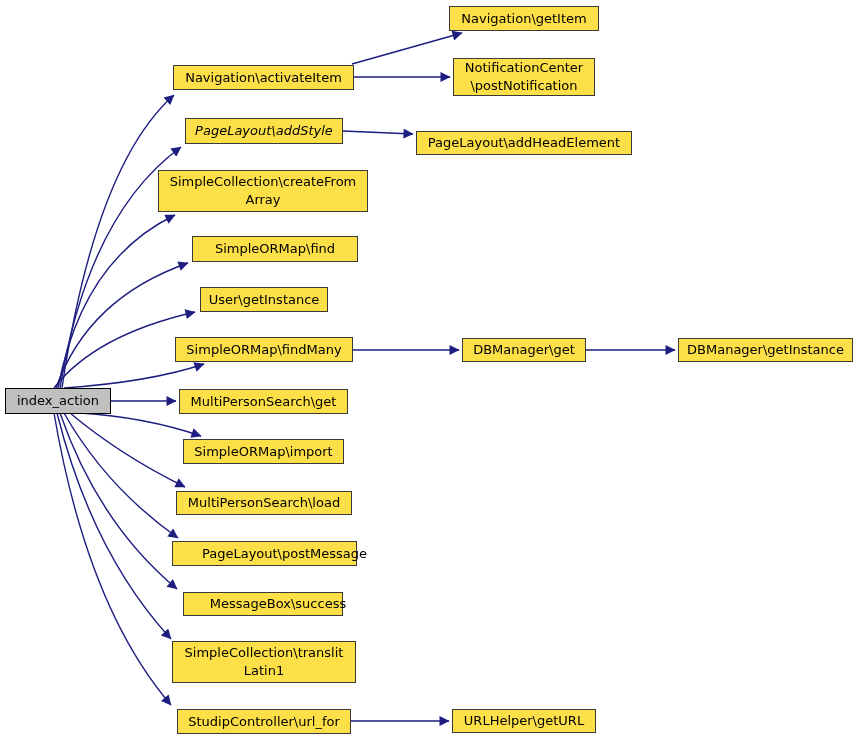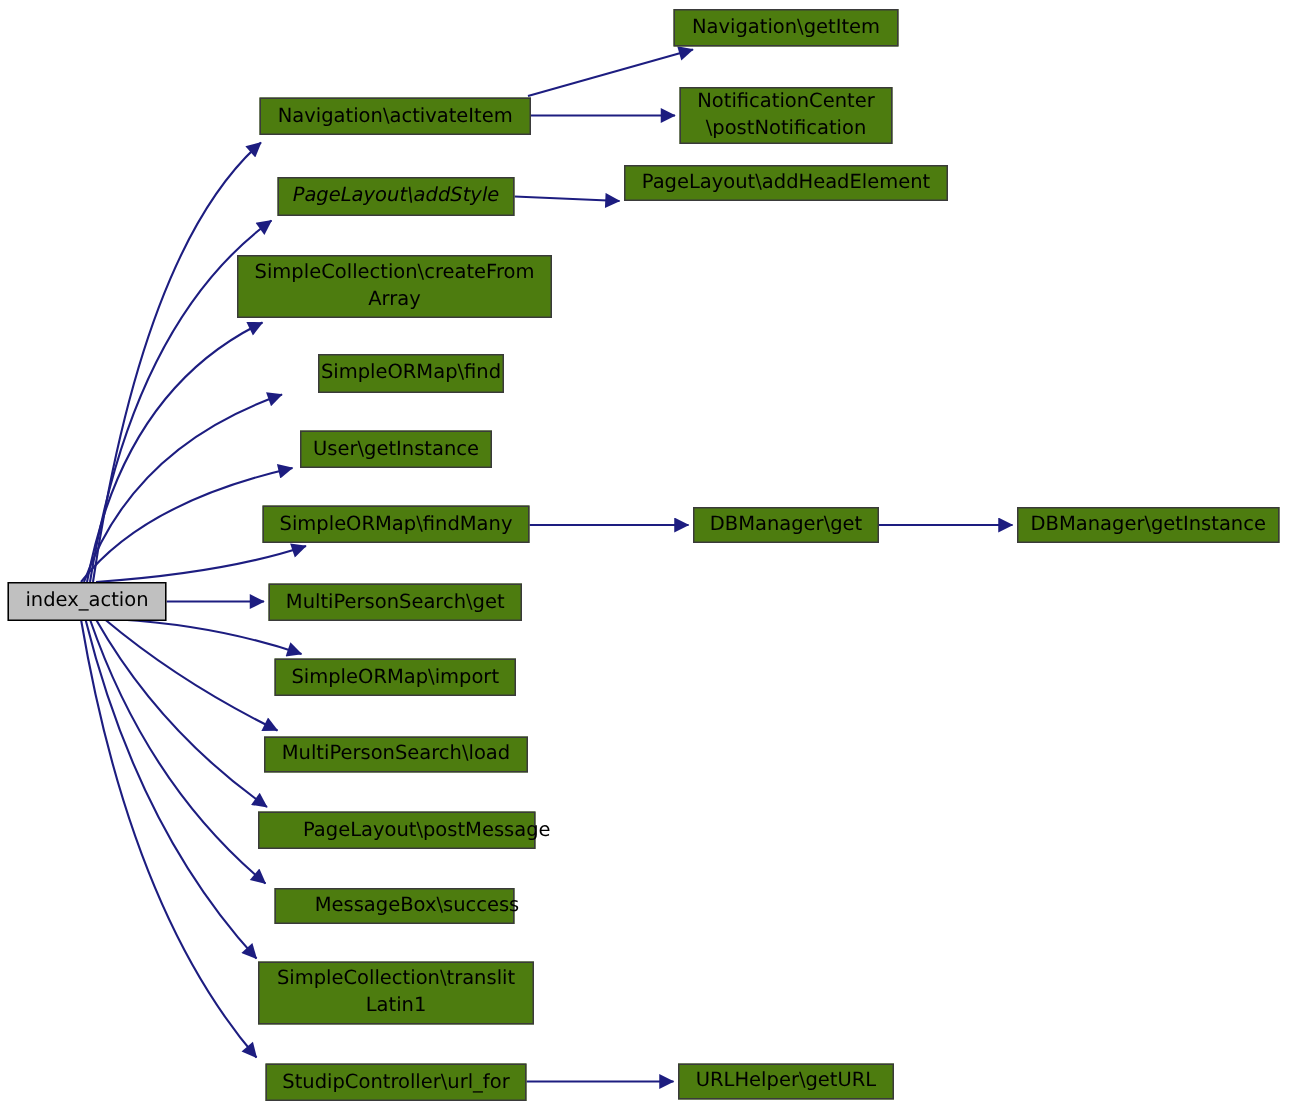--- a/index.html
+++ b/index.html
@@ -12,21 +12,21 @@
     overflow: hidden;
   }
   #edges {
     position: absolute;
     left: 0; top: 0;
     width: 863px; height: 740px;
   }
   .node {
     position: absolute;
     box-sizing: border-box;
-    background: #4d7c0f;
+    background: #fde047;
     border: 1.4px solid #3a3a3a;
     color: #000000;
     font-size: 13px;
     line-height: 1.35;
     display: flex;
     align-items: center;
     justify-content: center;
     text-align: center;
     white-space: pre-line;
     cursor: pointer;
@@ -76,21 +76,21 @@
 
   <div class="node root" style="left:5px; top:388px; width:106px; height:26px;">index_action</div>
 
   <div class="node" style="left:173px; top:65px; width:181px; height:25px;">Navigation\activateItem</div>
 
   <div class="node" style="left:185px; top:118px; width:158px; height:26px;font-style:italic;">PageLayout\addStyle</div>
 
   <div class="node" style="left:158px; top:170px; width:210px; height:42px;">SimpleCollection\createFrom
 Array</div>
 
-  <div class="node" style="left:192px; top:236px; width:124px; height:26px;margin-left:20px;">SimpleORMap\find</div>
+  <div class="node" style="left:192px; top:236px; width:166px; height:26px;">SimpleORMap\find</div>
 
   <div class="node" style="left:200px; top:287px; width:128px; height:25px;">User\getInstance</div>
 
   <div class="node" style="left:175px; top:337px; width:178px; height:25px;">SimpleORMap\findMany</div>
 
   <div class="node" style="left:179px; top:389px; width:169px; height:25px;">MultiPersonSearch\get</div>
 
   <div class="node" style="left:183px; top:439px; width:161px; height:25px;">SimpleORMap\import</div>
 
   <div class="node" style="left:176px; top:491px; width:176px; height:24px;">MultiPersonSearch\load</div>
@@ -102,21 +102,21 @@
   <div class="node" style="left:172px; top:641px; width:184px; height:42px;">SimpleCollection\translit
 Latin1</div>
 
   <div class="node" style="left:177px; top:709px; width:174px; height:25px;">StudipController\url_for</div>
 
   <div class="node" style="left:449px; top:6px; width:150px; height:25px;">Navigation\getItem</div>
 
   <div class="node" style="left:453px; top:58px; width:142px; height:38px;">NotificationCenter
 \postNotification</div>
 
-  <div class="node" style="left:416px; top:110px; width:216px; height:24px;">PageLayout\addHeadElement</div>
+  <div class="node" style="left:416px; top:131px; width:216px; height:24px;">PageLayout\addHeadElement</div>
 
   <div class="node" style="left:462px; top:338px; width:124px; height:24px;">DBManager\get</div>
 
   <div class="node" style="left:678px; top:338px; width:175px; height:24px;">DBManager\getInstance</div>
 
   <div class="node" style="left:452px; top:709px; width:144px; height:24px;">URLHelper\getURL</div>
 
 </div>
 
 </body></html>

